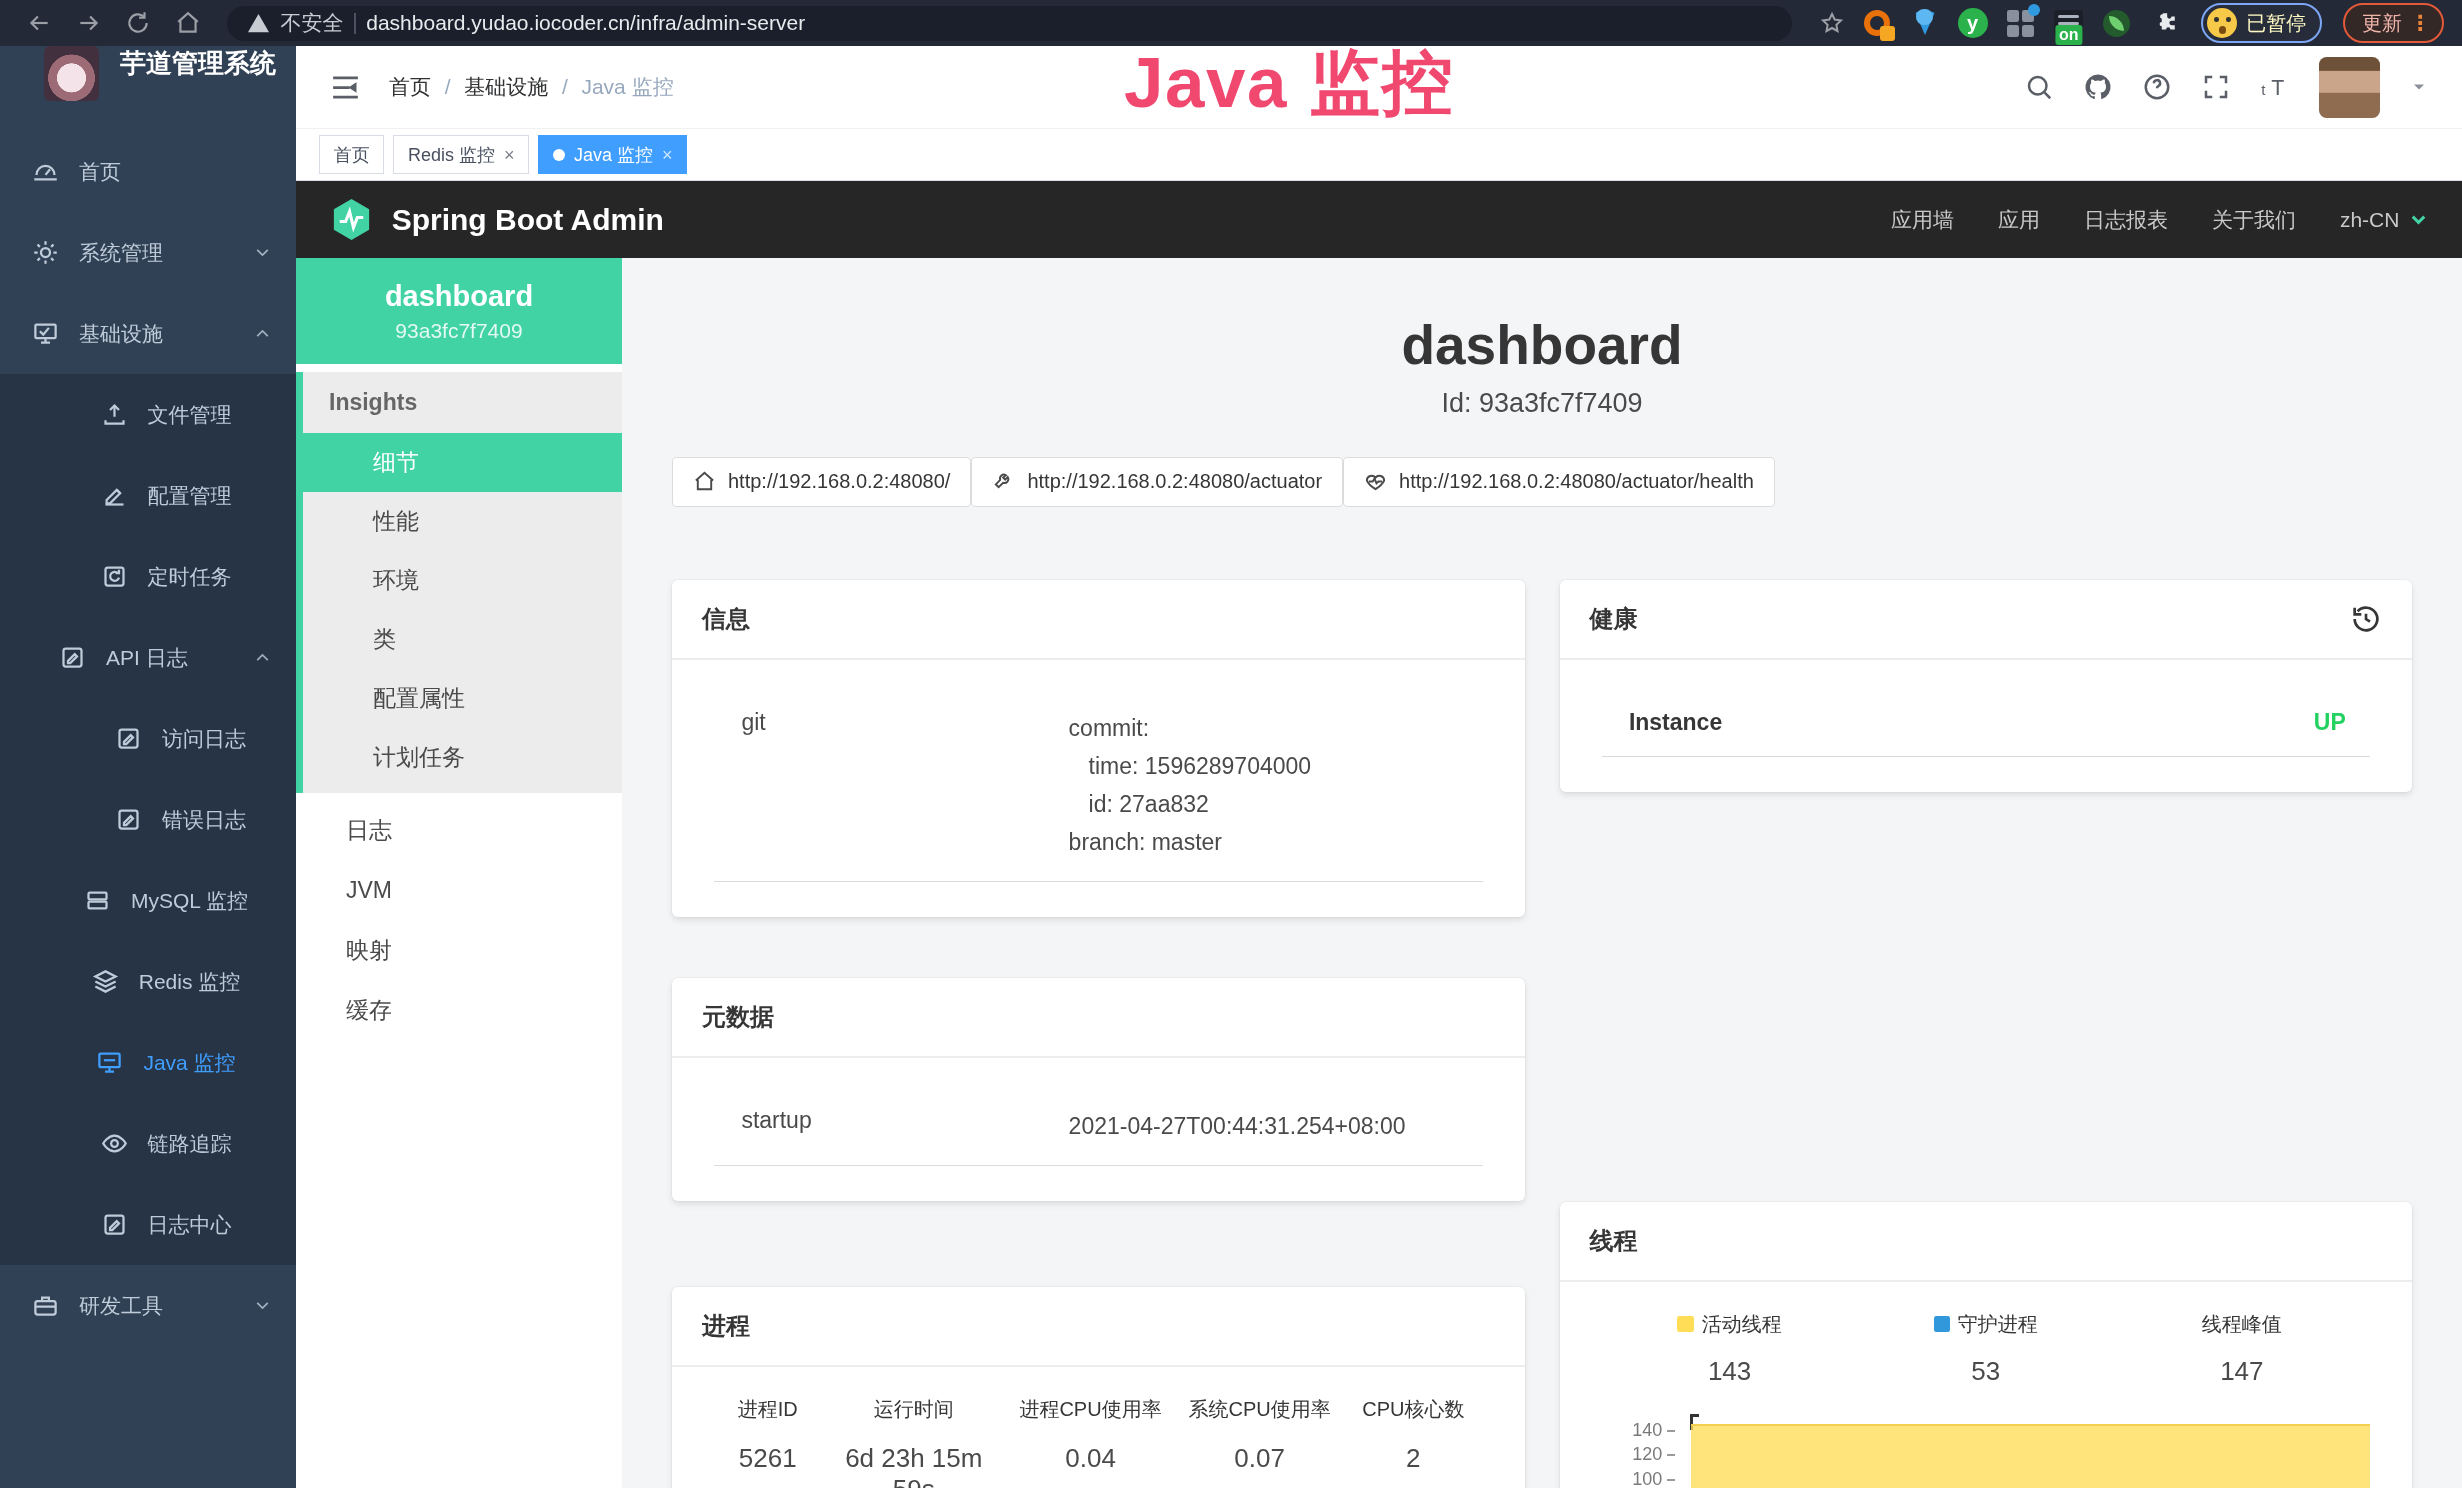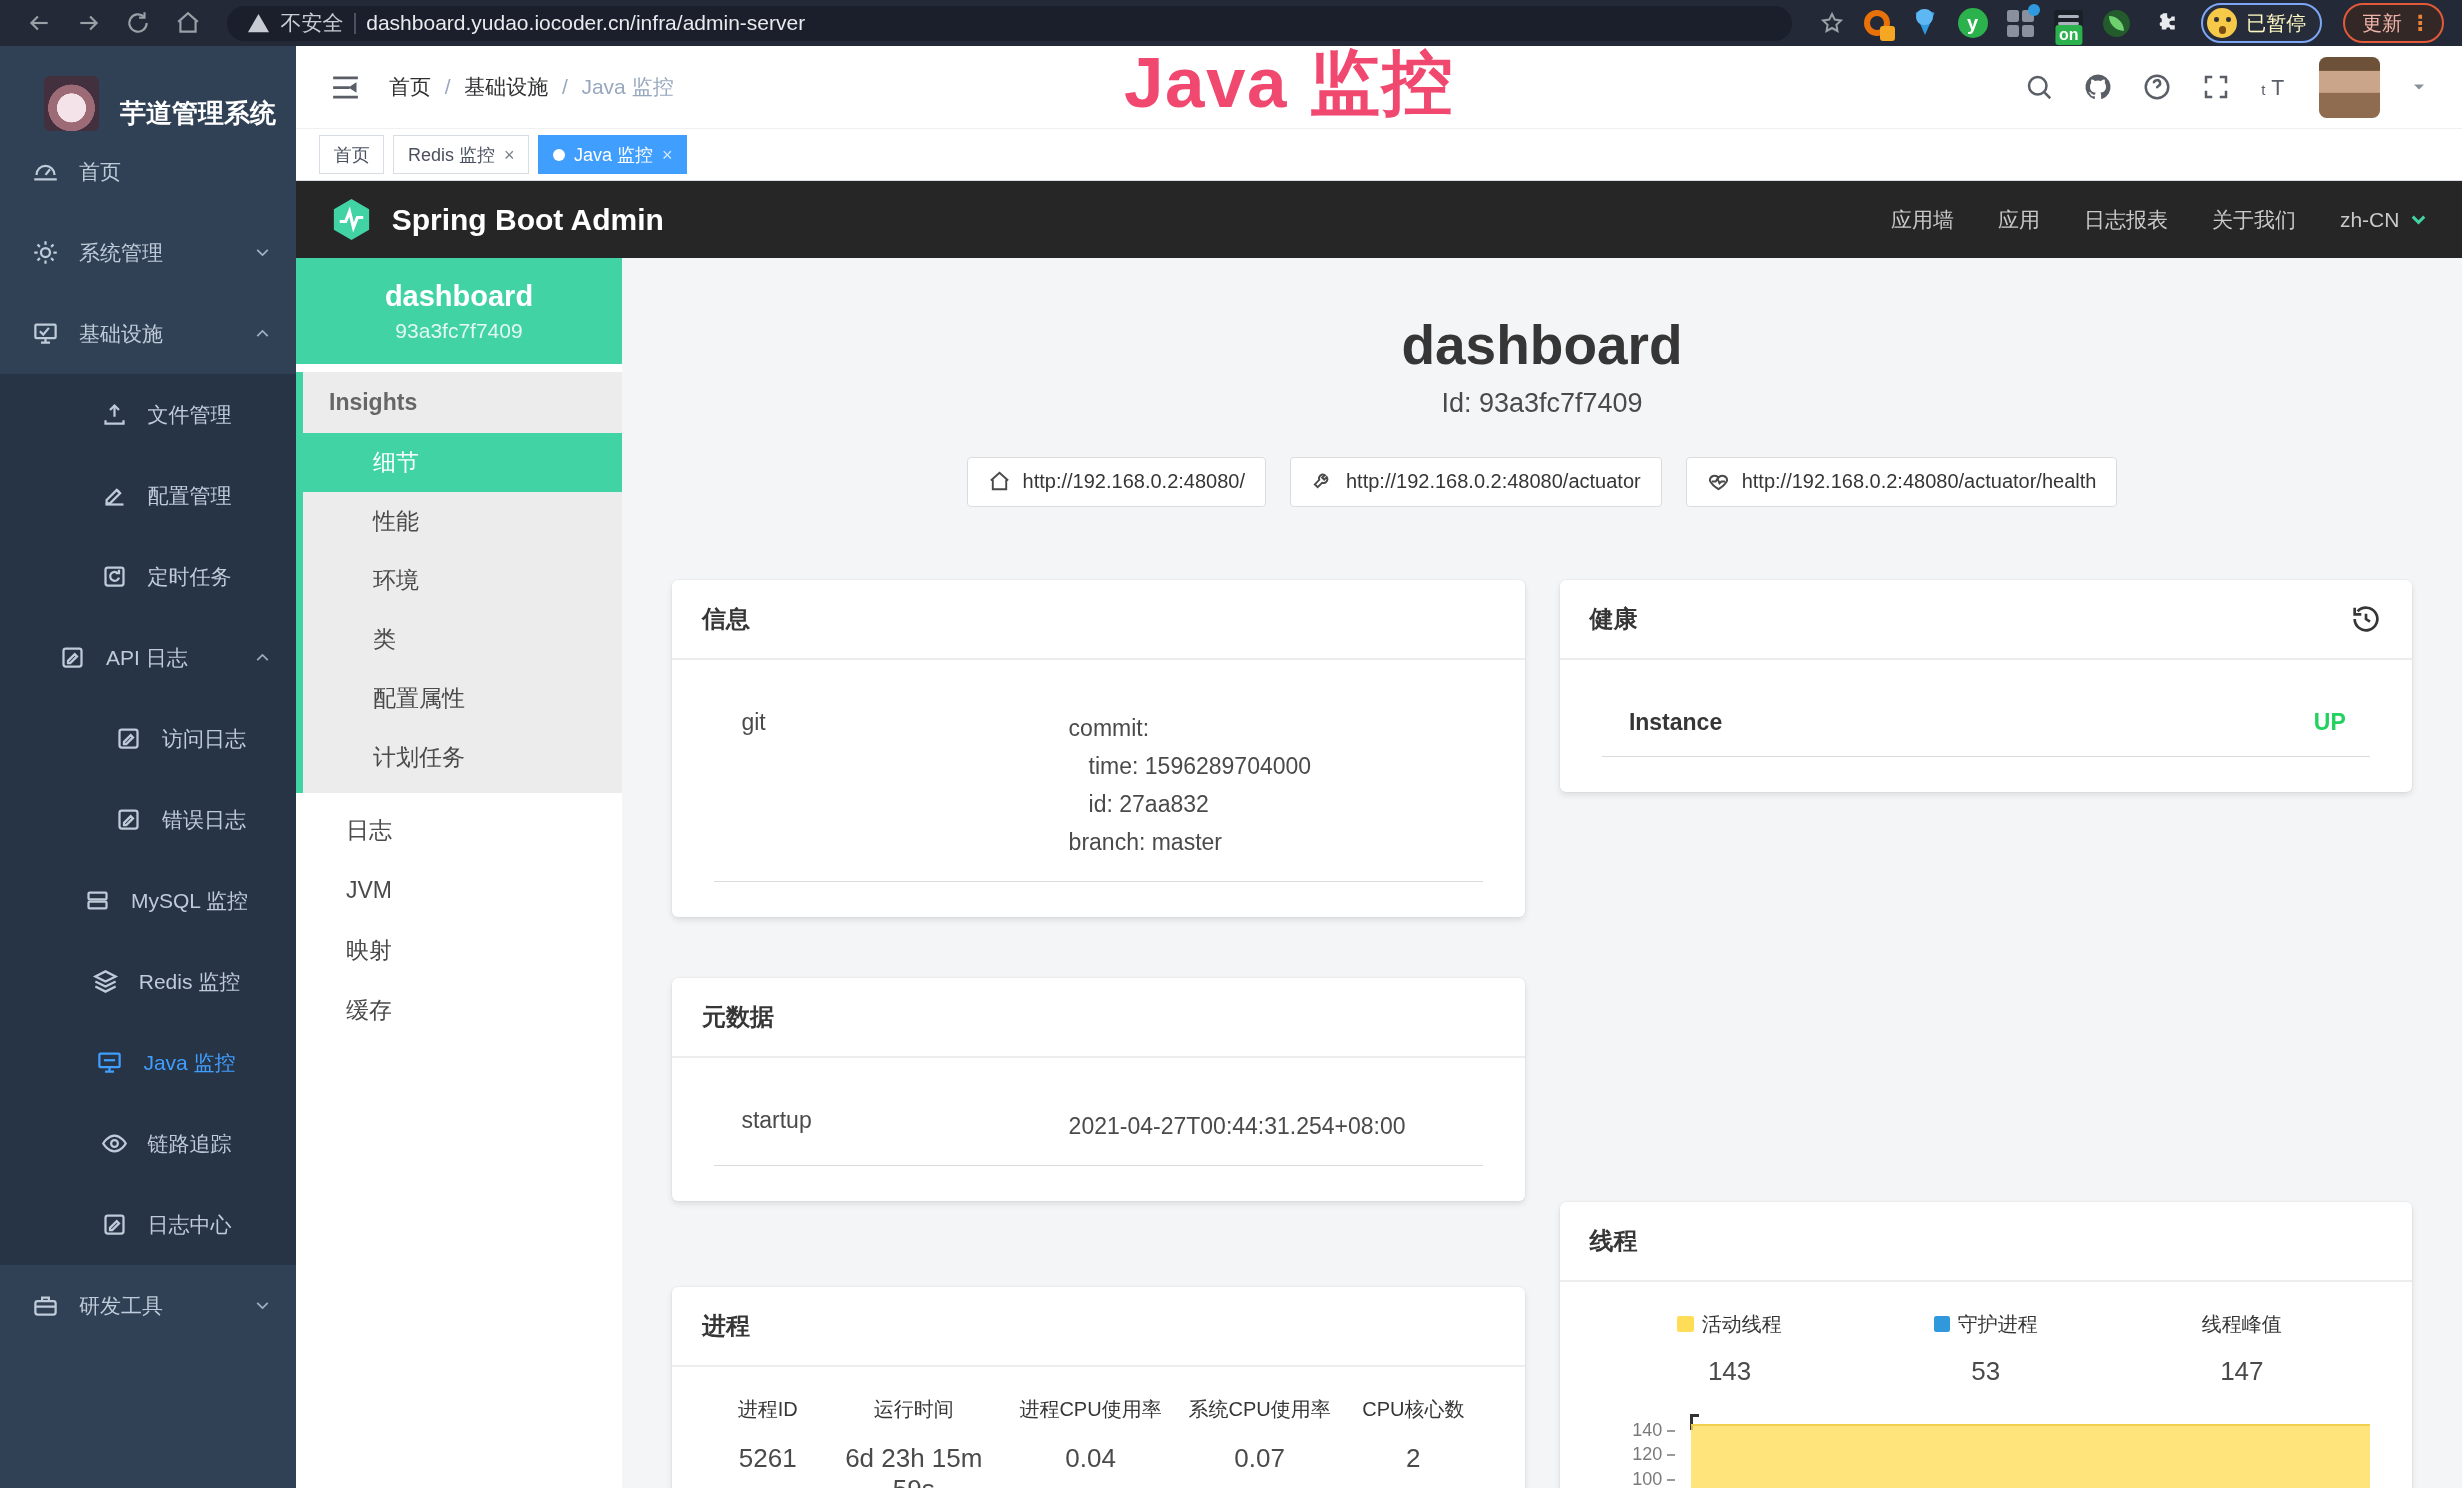--- a/index.html
+++ b/index.html
@@ -34,21 +34,21 @@
   .face::after { content:""; position:absolute; left:11.4px; top:18px; width:7.6px; height:7.6px; border-radius:50%; background:#7a4b12; }
   .update-btn { display:flex; align-items:center; gap:7.6px; border:2.3px solid #e25a3a; border-radius:21px; background:#342826; color:#f0b4aa; font-size:20px; padding:4.6px 10.6px 4.6px 16.7px; margin-left:13.7px; cursor:pointer;text-align:right; }
   .update-dots { color:#e8833a; font-size:21px; letter-spacing:0.8px; font-weight:bold; }
 
   
   .annotation { position:absolute; left:1124px; top:36px; z-index:99; font-size:71px; font-weight:700; color:var(--annotation-pink,#f0486f); letter-spacing:1.5px; pointer-events:none; }
 
   
   .app { display:flex; height:1443px; }
   .sidebar { width:296px; flex-shrink:0; background:var(--sidebar-bg,#304156); color:#bfcbd9; font-size:21px; }
-  .logo-row { height:85px; display:flex; align-items:flex-end; padding-left:44px; gap:21px; }
+  .logo-row { height:85px; display:flex; align-items:flex-start; padding-left:44px; gap:21px; }
   .logo-img { width:55px; height:55px; border-radius:6px; background:radial-gradient(circle at 50% 58%, #f4e3e9 0 34%, #9c6b76 35% 55%, #43303f 56%); }
   .logo-title { color:#fff; font-size:26px; font-weight:bold; }
   .m-item { height:81px; display:flex; align-items:center; gap:20px; padding:0 23px 0 32px; cursor:pointer; }
   .m-item .mi { width:27px; height:27px; flex-shrink:0; }
   .m-item .chev { margin-left:auto; width:21px; height:21px; opacity:.8; }
   .submenu { background:var(--sidebar-sub-bg,#263445); }
   .submenu .m-item { padding-left:59px;justify-content:center; }
   .submenu .m-item.nested { padding-left:88px; }
   .m-item.active { color:var(--accent-blue,#409EFF); }
 
@@ -90,21 +90,21 @@
   .insights { margin-top:7.6px; background:#ececec; border-left:7.6px solid var(--sba-green,#42d3a5); padding-bottom:6px; }
   .group-label { height:61px; display:flex; align-items:center; padding-left:26px; font-size:23px; font-weight:bold; color:#666; }
   .s-item { height:59px; display:flex; align-items:center; padding-left:70px; font-size:23px; color:#4a4a4a; cursor:pointer; }
   .s-item.active { background:var(--sba-green,#42d3a5); color:#fff; }
   .plain { margin-top:7.6px; }
   .plain .s-item { padding-left:50px; height:60px; }
 
   .sba-content { flex:1; min-width:0; padding:0 50px; }
   .page-title { margin-top:55px; text-align:center; font-size:55px; font-weight:600; color:#363636; }
   .page-id { margin-top:10.6px; text-align:center; font-size:27px; color:#4a4a4a; }
-  .links-row { margin-top:38px; display:flex; justify-content:center; gap:24px; }
+  .links-row { margin-top:38px; display:flex; gap:0; }
   .lnk { display:flex; align-items:center; gap:12px; height:50px; padding:0 20px; background:#fff; border:1.5px solid #dbdbdb; border-radius:4.6px; font-size:20px; color:#363636; cursor:pointer; }
   .lnk svg { width:23px; height:23px; color:#4a4a4a; }
 
   .cards { margin-top:73px; display:flex; gap:35px; align-items:flex-start; }
   .col { flex:1; min-width:0; display:flex; flex-direction:column; }
   .card { background:#fff; border-radius:6px; box-shadow:0 3px 6px rgba(10,10,10,.1), 0 0 0 0.8px rgba(10,10,10,.03); }
   .card-h { padding:23px 30px; font-size:24px; font-weight:bold; color:#363636; border-bottom:2.3px solid #ededed; display:flex; align-items:center; }
   .card-h .h-icon { margin-left:auto; width:32px; height:32px; color:#363636; cursor:pointer; }
   .card-b { padding:29px 42px 35px; }
   .mt80 { margin-top:61px; } .mt114 { margin-top:86px; } .mt540 { margin-top:410px; }

